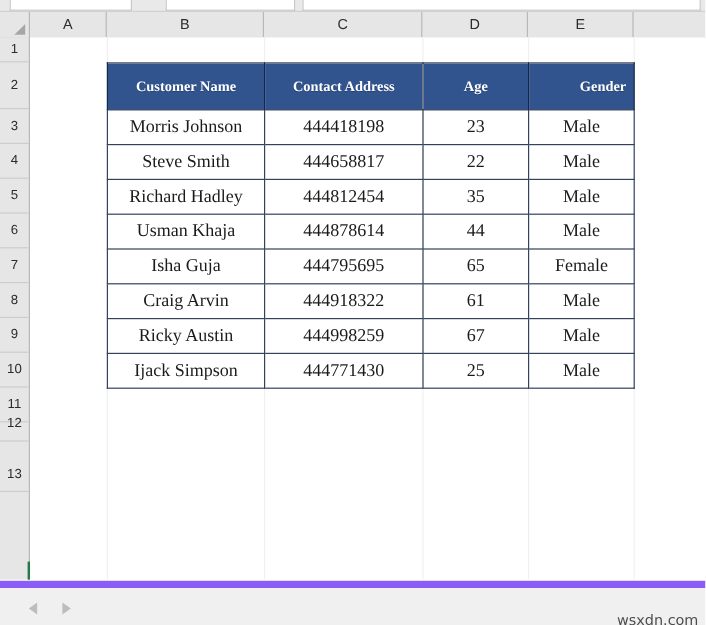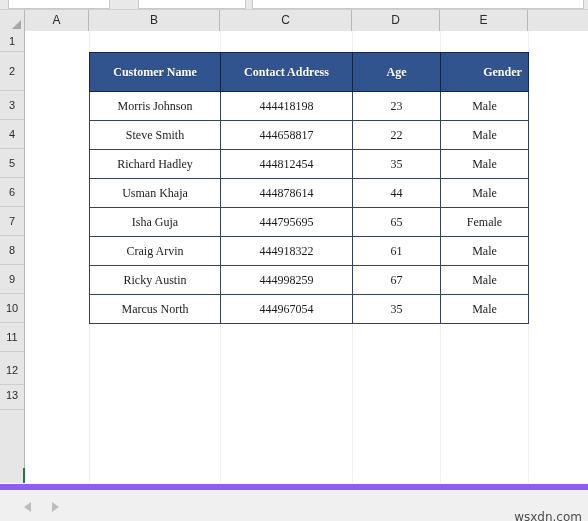--- a/index.html
+++ b/index.html
@@ -137,21 +137,21 @@
     color: #ffffff;
     font-weight: bold;
     font-size: 12px;
     height: 39px;
     border-color: #12254a;
     text-shadow: 0 1px 0 rgba(0,0,0,0.25);
   }
   .data-table tbody td {
     background: #ffffff;
     color: #1a1a1a;
-    font-size: 12px;
+    font-size: 15px;
     height: 29px;
     border: 1px solid #34425c;
   }
   .c-name    { width: 131px; }
   .c-address { width: 132px; }
   .c-age     { width: 88px; }
   .c-gender  { width: 88px; padding-left: 37px; }
 
   
   .sheetbar {
@@ -219,21 +219,21 @@
   <div class="row-head" style="top:52px;  height:39px; line-height:39px;">2</div>
   <div class="row-head" style="top:91px;  height:29px; line-height:29px;">3</div>
   <div class="row-head" style="top:120px; height:29px; line-height:29px;">4</div>
   <div class="row-head" style="top:149px; height:29px; line-height:29px;">5</div>
   <div class="row-head" style="top:178px; height:29px; line-height:29px;">6</div>
   <div class="row-head" style="top:207px; height:29px; line-height:29px;">7</div>
   <div class="row-head" style="top:236px; height:29px; line-height:29px;">8</div>
   <div class="row-head" style="top:265px; height:29px; line-height:29px;">9</div>
   <div class="row-head" style="top:294px; height:29px; line-height:29px;">10</div>
   <div class="row-head" style="top:323px; height:29px; line-height:29px;">11</div>
-  <div class="row-head" style="top:356px; height:29px; line-height:29px;">12</div>
+  <div class="row-head" style="top:339px; height:29px; line-height:29px;">12</div>
   <div class="row-head" style="top:381px; height:29px; line-height:29px;text-align:center;">13</div>
   <div class="green-sel" style="top:468px; height:15px;"></div>
 
   <div class="grid-area">
     <div class="gridline-v" style="left:64px;"></div>
     <div class="gridline-v" style="left:195px;"></div>
     <div class="gridline-v" style="left:327px;"></div>
     <div class="gridline-v" style="left:415px;"></div>
     <div class="gridline-v" style="left:503px;"></div>
   </div>
@@ -284,23 +284,23 @@
           <td>61</td>
           <td>Male</td>
         </tr>
       <tr>
           <td>Ricky Austin</td>
           <td>444998259</td>
           <td>67</td>
           <td>Male</td>
         </tr>
       <tr>
-          <td>Marcus North</td>
-          <td>444967054</td>
-          <td>35</td>
+          <td>Ijack Simpson</td>
+          <td>444771430</td>
+          <td>25</td>
           <td>Male</td>
         </tr>
     </tbody>
   </table>
 
   <div class="sheetbar">
     <div class="nav-arrows">
       <div class="nav-arrow left"></div>
       <div class="nav-arrow right"></div>
     </div>

